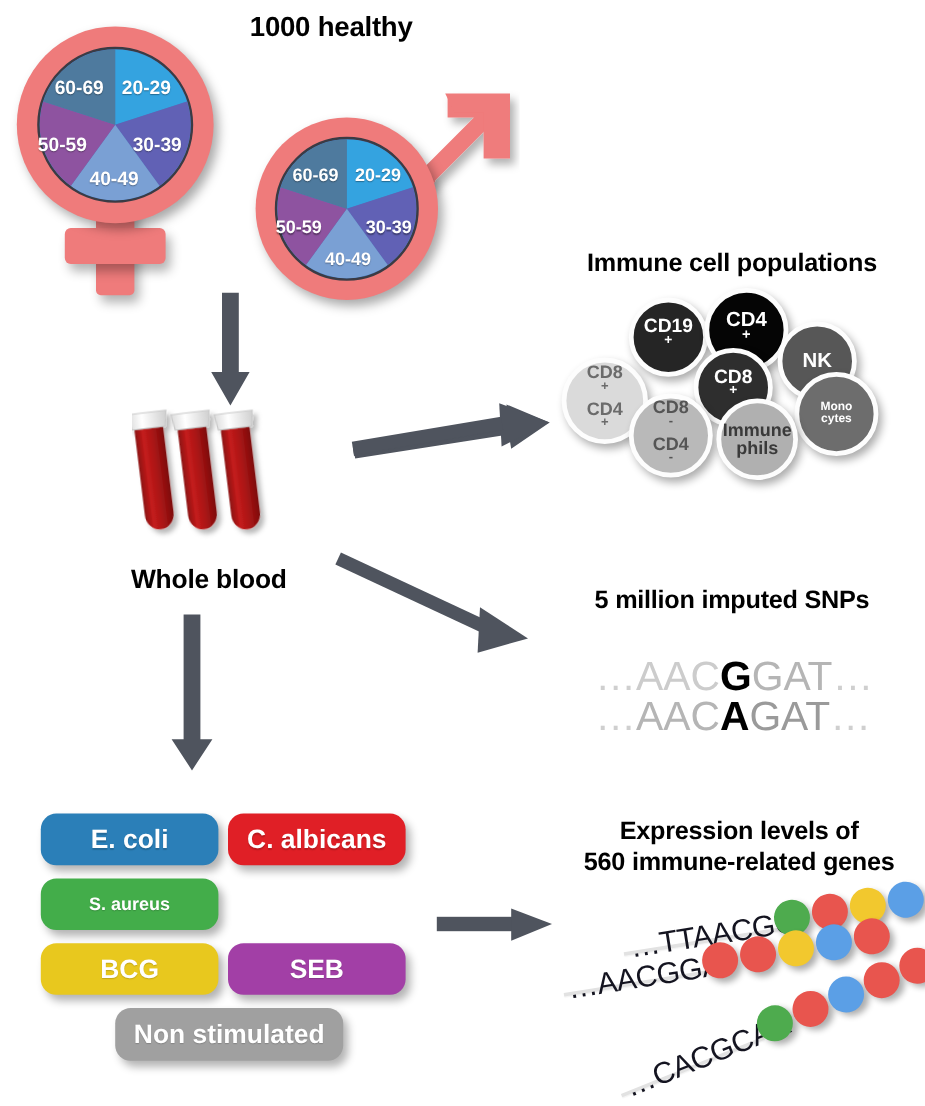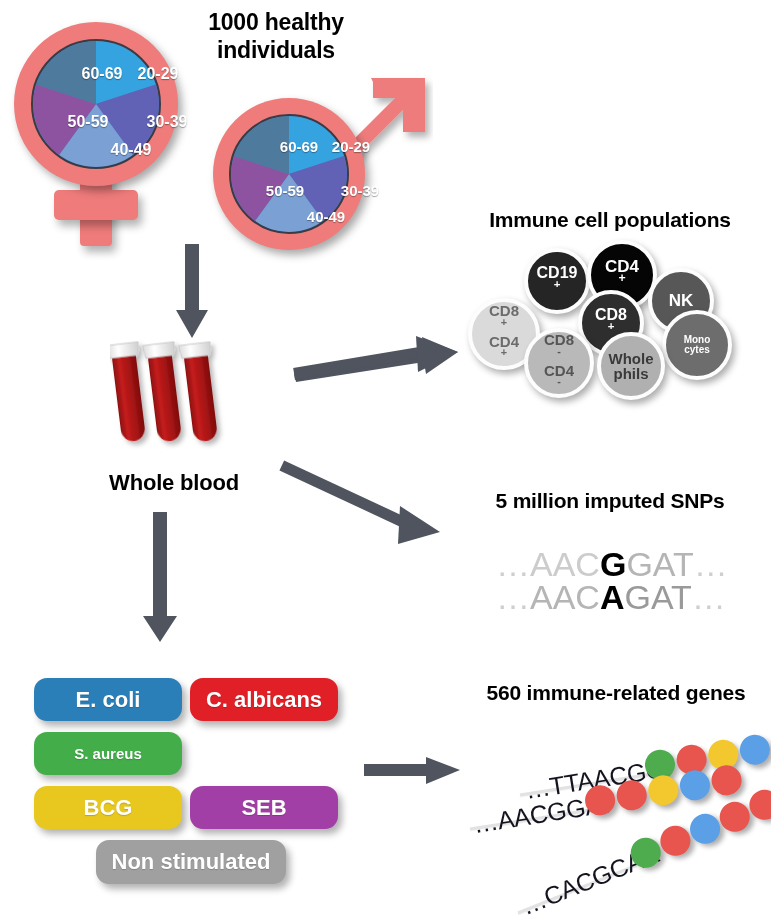--- a/index.html
+++ b/index.html
@@ -40,21 +40,20 @@
   }
   .pie-svg { display:block; width:100%; height:100%; }
   .pie-label {
     position:absolute;
     color:#fff;
     font-weight:bold;
     white-space:nowrap;
     text-shadow:0 1px 1px rgba(0,0,0,0.35);
     transform:translate(-50%,-50%);
     pointer-events:none;
-    margin-left:36px;
   }
   .fem-stem, .fem-cross {
     position:absolute; background:#ef7b7b;
     box-shadow: 4px 6px 9px rgba(0,0,0,0.30);
   }
   .male-arrow { position:absolute; }
 
   
   .arrow-svg { position:absolute; overflow:visible; }
 
@@ -117,21 +116,20 @@
     box-shadow:3px 4px 5px rgba(0,0,0,0.32);
   }
 </style>
 </head>
 <body>
 
 <div id="stage">
 
   <div class="hdr abs" style="left:178px; top:8px; width:196px; font-size:23px;">
     <div>1000 healthy</div>
-    <div>individuals</div>
   </div>
 
   <div class="gender" style="left:10px; top:18px; width:180px; height:230px;">
 
     <div class="fem-stem" style="left:70px; top:140px; width:32px; height:88px; border-radius:4px;"></div>
     <div class="fem-cross" style="left:44px; top:172px; width:84px; height:30px; border-radius:5px;"></div>
     <div class="pie-ring" style="left:4px; top:4px; width:164px; height:164px;"></div>
     <div class="pie-inner" style="left:21px; top:21px; width:130px; height:130px;">
       <svg class="pie-svg" viewBox="0 0 100 100">
 
@@ -288,21 +286,21 @@
 
     <div class="cell" style="left:196px; top:70px; width:70px; height:70px; background:#6d6d6d; color:#ffffff; font-size:10px;">
       <div>
         <span>Mono</span>
         <span>cytes</span>
       </div>
     </div>
 
     <div class="cell" style="left:131px; top:92px; width:68px; height:68px; background:#b0b0b0; color:#3a3a3a; font-size:15px;">
       <div>
-        <span>Whole</span>
+        <span>Immune</span>
         <span>phils</span>
       </div>
     </div>
   </div>
 
   <div class="hdr abs" style="left:465px; top:488px; width:290px; font-size:21px;">5 million imputed SNPs</div>
 
   <div class="snp-row" style="left:496px; top:545px;">
     <span class="d">…</span><span class="g1">AAC</span><span class="hi">G</span><span class="g2">GAT</span><span class="d">…</span>
   </div>
@@ -319,20 +317,21 @@
     <div class="pill" style="left:156px; top:108px; width:148px; height:43px; background:#a23fa6; font-size:22px;">SEB</div>
     <div class="pill" style="left:62px;  top:162px; width:190px; height:44px; background:#a0a0a0; font-size:22px;">Non stimulated</div>
   </div>
 
   <svg class="arrow-svg" style="left:364px; top:755px; width:98px; height:32px;" viewBox="0 0 98 32">
     <rect x="0" y="9" width="68" height="12" fill="#4f545e"></rect>
     <polygon points="62,2 96,15 62,29" fill="#4f545e"></polygon>
   </svg>
 
   <div class="hdr abs" style="left:462px; top:680px; width:308px; font-size:21px;">
+    <div>Expression levels of</div>
     <div>560 immune-related genes</div>
   </div>
 
   <div class="abs" style="left:440px; top:750px; width:331px; height:165px;">
 
     <div class="strand" style="left:80px; top:28px; width:250px; height:34px; transform:rotate(-9deg);">
       <div class="strand-line" style="width:132px;"></div>
       <div class="strand-text" style="left:6px; top:-1px;">…TTAACGG</div>
       <div class="bead" style="left:128px; top:-6px; width:30px; height:30px; background:#4eab4e;"></div>
       <div class="bead" style="left:160px; top:-6px; width:30px; height:30px; background:#e8554e;"></div>

